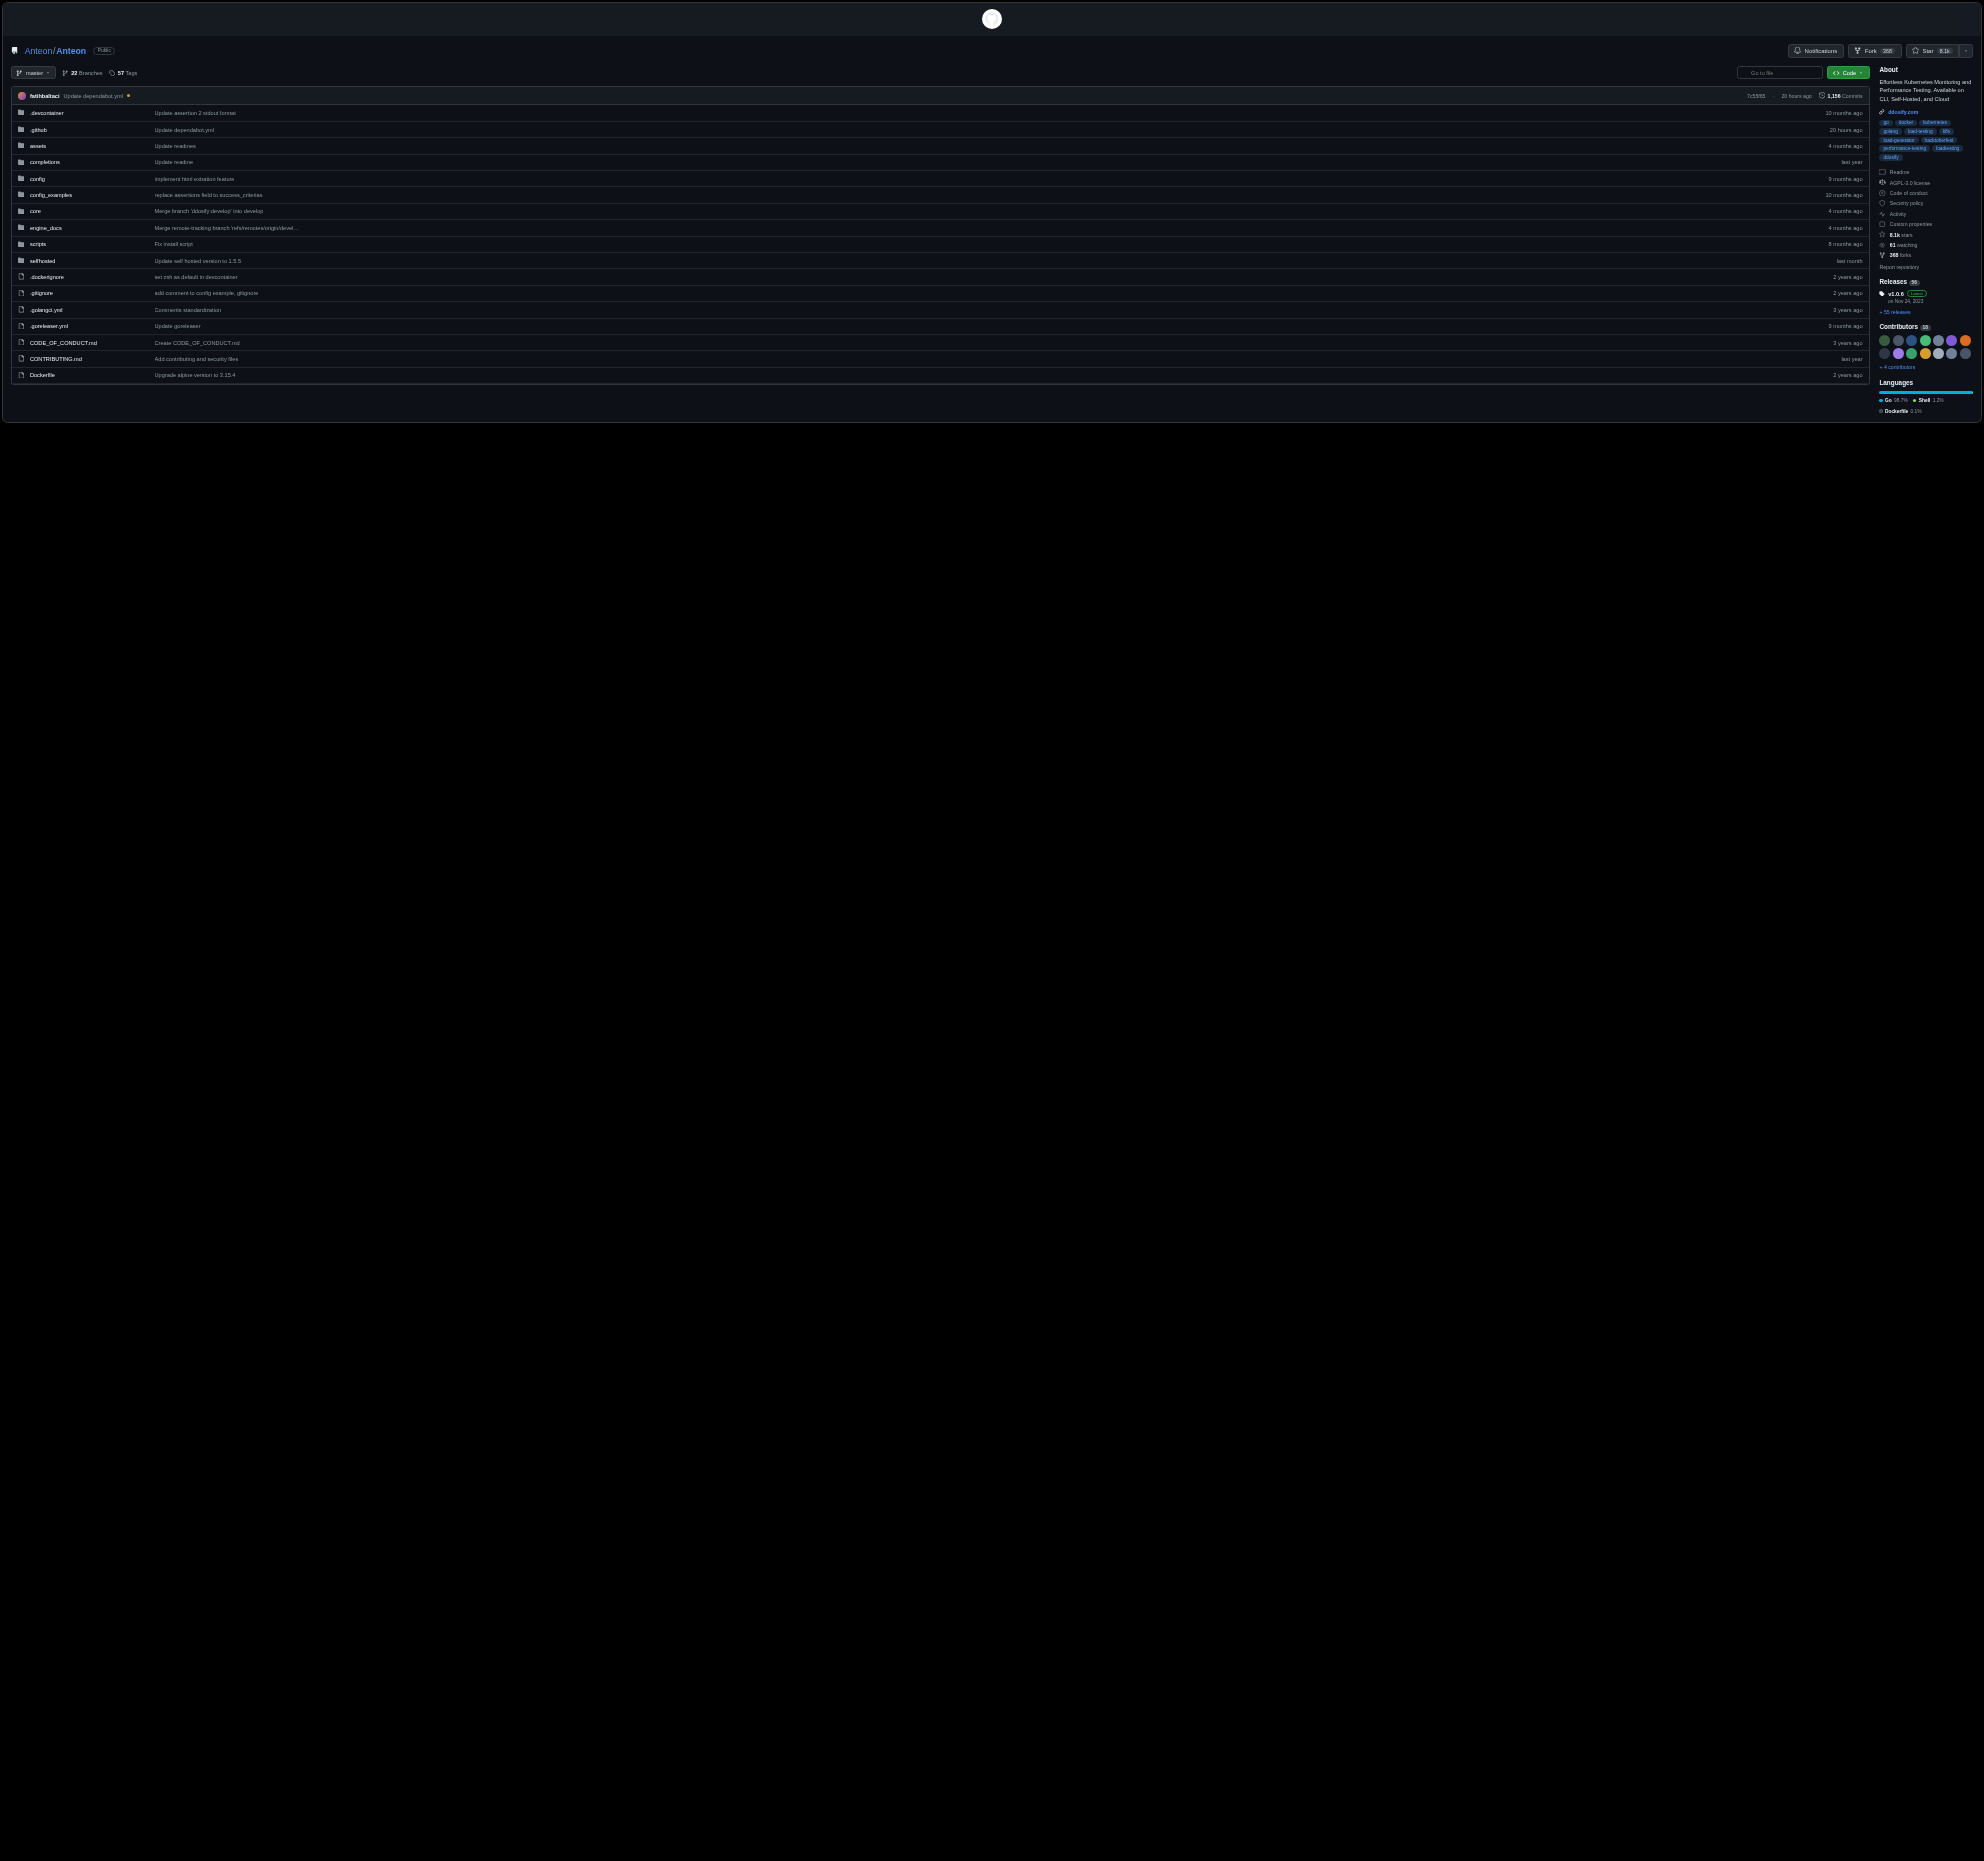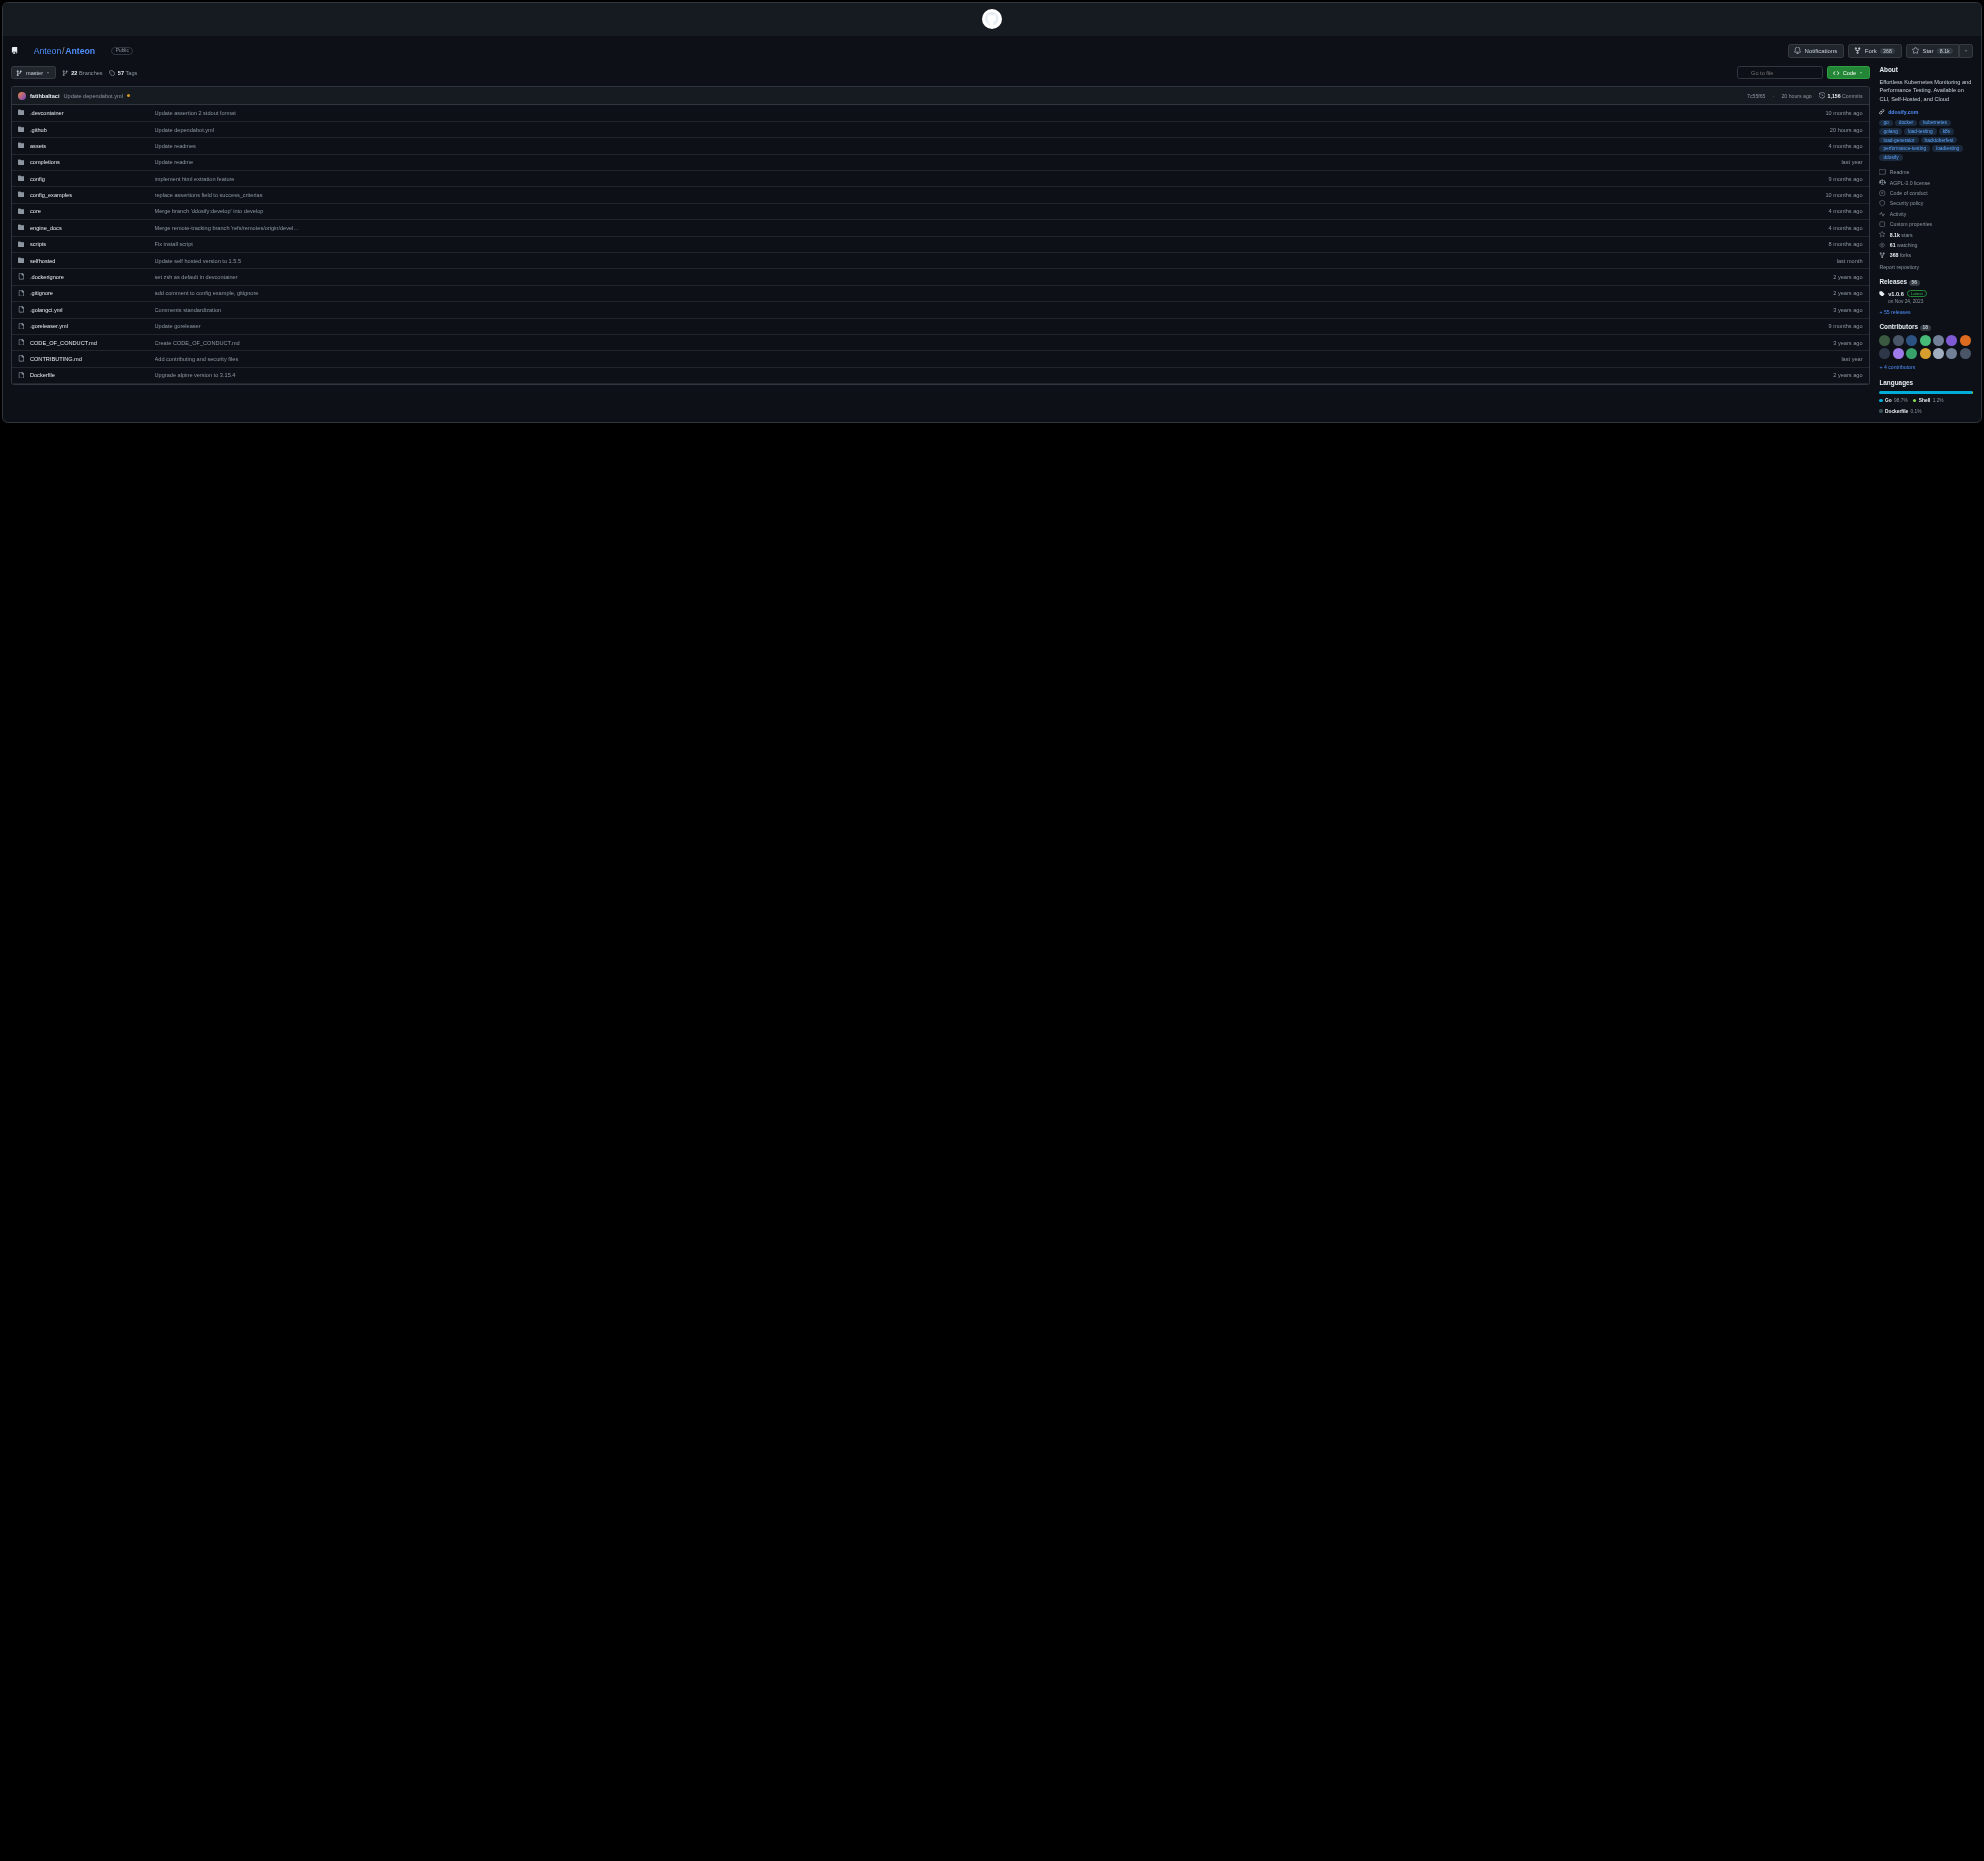--- a/index.html
+++ b/index.html
@@ -5,21 +5,21 @@
 * { margin: 0; padding: 0; box-sizing: border-box; }
 body { background: #000; font-family: -apple-system, BlinkMacSystemFont, "Segoe UI", Helvetica, Arial, sans-serif; color: #e6edf3; font-size: 5.6px; }
 .window { background: #0d1117; border-radius: 5.6px; margin: 1.6px; overflow: hidden; border: 0.4px solid #30363d; min-height: 387px; }
 .topbar { background: #161b22; height: 33px; display: flex; align-items: center; justify-content: center; }
 .gh-logo { width: 20px; height: 20px; background: #fff; border-radius: 50%; display: flex; align-items: center; justify-content: center; }
 .container { padding: 8px 8px 0 8px; display: flex; gap: 9.5px; }
 .main-col { flex: 1; min-width: 0; }
 .side-col { width: 94px; flex-shrink: 0; }
 
 .repo-header { display: flex; justify-content: space-between; align-items: center; margin-bottom: 8px; }
-.repo-title-row { display: flex; align-items: center; gap: 16px; }
+.repo-title-row { display: flex; align-items: center; gap: 7px; }
 .repo-title { font-size: 8.7px; font-weight: 400; }
 .repo-title a { color: #4f8df9; text-decoration: none; }
 .repo-title .sep { color: #8d96a0; margin: 0 0.8px; }
 .badge-public { border: 0.4px solid #30363d; border-radius: 4.8px; padding: 0.4px 3.6px; font-size: 4.8px; color: #8d96a0; }
 .repo-actions { display: flex; gap: 4px; }
 .btn { background: #21262d; border: 0.4px solid #363b42; border-radius: 2.4px; padding: 2.8px 5.6px; color: #c9d1d9; display: flex; align-items: center; gap: 3.2px; font-size: 6px; cursor: pointer; }
 .btn .count { background: #343a42; border-radius: 4px; padding: 0.4px 3.2px; font-size: 5.2px; }
 .btn-group { display: flex; }
 .btn-group .btn:last-child { border-top-left-radius: 0; border-bottom-left-radius: 0; padding: 2.8px 4px; }
 .btn-group .btn:first-child { border-top-right-radius: 0; border-bottom-right-radius: 0; }

